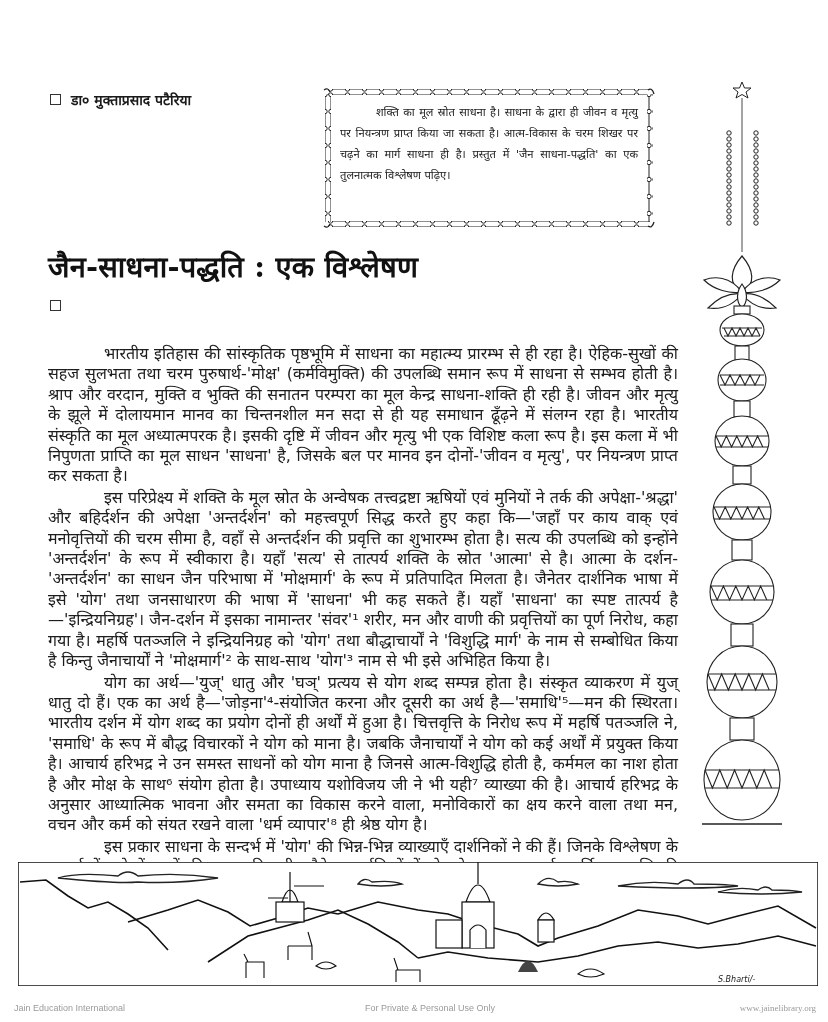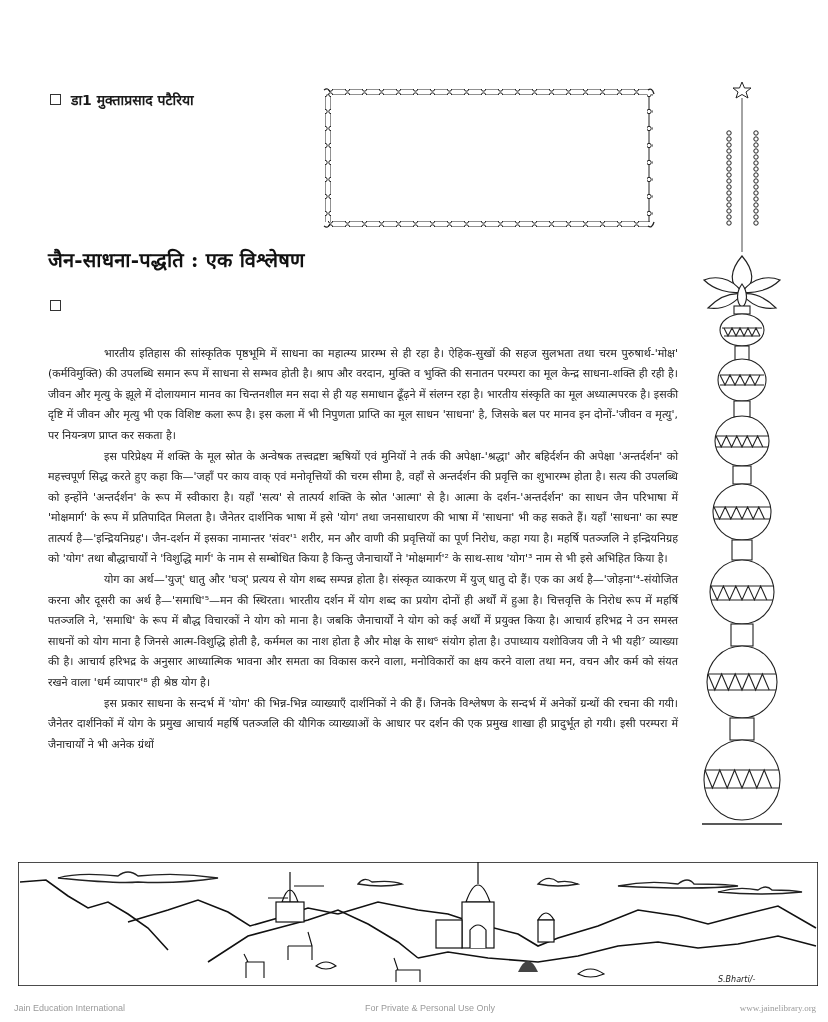--- a/index.html
+++ b/index.html
@@ -6,43 +6,43 @@
     html, body { width: 828px; height: 1022px; background: #ffffff; overflow: hidden; }
     body { position: relative; font-family: "DejaVu Sans", sans-serif; color: #1a1a1a; }
 
     .author { position: absolute; left: 50px; top: 90px; font-size: 14px; font-weight: bold; display: flex; align-items: center; gap: 10px; }
     .sq { display: inline-block; width: 11px; height: 11px; border: 1px solid #333; background: #fff; }
 
     .abstract-box { position: absolute; left: 322px; top: 86px; width: 334px; height: 144px; padding: 16px 18px 10px 18px; }
     .abstract-box svg.frame { position: absolute; left: 0; top: 0; }
     .abstract-text { position: relative; font-size: 11.2px; line-height: 21px; text-align: justify; color: #222; text-indent: 36px; }
 
-    .title { position: absolute; left: 48px; top: 246px; font-family: "DejaVu Serif", serif; font-size: 20px; color: #111; letter-spacing: 0.2px; }
+    .title { position: absolute; left: 48px; top: 246px; font-family: "DejaVu Serif", serif; font-size: 29px; color: #111; letter-spacing: 0.2px; }
     .title-sq { position: absolute; left: 50px; top: 300px; }
 
-    .body-col { position: absolute; left: 48px; top: 344px; width: 630px; font-size: 11px; line-height: 20.4px; color: #1d1d1d; text-align: justify; }
+    .body-col { position: absolute; left: 48px; top: 344px; width: 630px; font-size: 16px; line-height: 20.4px; color: #1d1d1d; text-align: justify; }
     .para { text-indent: 56px; margin-bottom: 1px; }
     .para b { font-weight: normal; }
 
     .divider-col { position: absolute; left: 700px; top: 80px; width: 128px; height: 790px; }
 
     .landscape { position: absolute; left: 18px; top: 862px; width: 800px; height: 124px; }
 
     .footer { position: absolute; top: 1003px; left: 0; width: 828px; height: 16px; font-family: "Liberation Sans", sans-serif; font-size: 9px; color: #9a9a9a; margin-left: 8px; }
     .footer span { position: absolute; top: 0; }
     .f-left { left: 6px; }
     .f-mid { left: 357px; }
     .f-right { right: 20px; font-family: Liberation Serif, serif; }
   </style>
 </head>
 <body>
 
 <div class="author">
   <span class="sq"></span>
-  <span>डा1 मुक्ताप्रसाद पटैरिया</span>
+  <span>डा० मुक्ताप्रसाद पटैरिया</span>
 </div>
 
 <div class="abstract-box">
   <svg class="frame" width="334" height="144" viewBox="0 0 334 144">
     <defs>
       <pattern id="chainH" x="0" y="0" width="17" height="6" patternUnits="userSpaceOnUse">
         <line x1="0" y1="3" x2="17" y2="3" stroke="#222" stroke-width="1"></line>
         <circle cx="8.5" cy="3" r="2.2" fill="#fff" stroke="#222" stroke-width="1"></circle>
       </pattern>
       <pattern id="chainV" x="0" y="0" width="6" height="17" patternUnits="userSpaceOnUse">
@@ -52,20 +52,21 @@
     </defs>
     <rect x="6" y="3" width="322" height="6" fill="url(#chainH)"></rect>
     <rect x="6" y="135" width="322" height="6" fill="url(#chainH)"></rect>
     <rect x="3" y="8" width="6" height="128" fill="url(#chainV)"></rect>
     <rect x="325" y="8" width="6" height="128" fill="url(#chainV)"></rect>
     <path d="M2 4 q4 -3 6 2" stroke="#222" fill="none" stroke-width="1.3"></path>
     <path d="M326 4 q4 -3 6 4" stroke="#222" fill="none" stroke-width="1.3"></path>
     <path d="M2 140 q4 3 6 -2" stroke="#222" fill="none" stroke-width="1.3"></path>
     <path d="M326 140 q4 3 6 -4" stroke="#222" fill="none" stroke-width="1.3"></path>
   </svg>
+  <p class="abstract-text">शक्ति का मूल स्रोत साधना है। साधना के द्वारा ही जीवन व मृत्यु पर नियन्त्रण प्राप्त किया जा सकता है। आत्म-विकास के चरम शिखर पर चढ़ने का मार्ग साधना ही है। प्रस्तुत में 'जैन साधना-पद्धति' का एक तुलनात्मक विश्लेषण पढ़िए।</p>
 </div>
 
 <h1 class="title">जैन-साधना-पद्धति : एक विश्लेषण</h1>
 <span class="sq title-sq"></span>
 
 <div class="body-col">
   <p class="para">
     <span>भारतीय इतिहास की सांस्कृतिक पृष्ठभूमि में साधना का महात्म्य प्रारम्भ से ही रहा है। ऐहिक-सुखों की सहज सुलभता तथा चरम पुरुषार्थ-'मोक्ष' (कर्मविमुक्ति) की उपलब्धि समान रूप में साधना से सम्भव होती है। श्राप और वरदान, मुक्ति व भुक्ति की सनातन परम्परा का मूल केन्द्र साधना-शक्ति ही रही है। जीवन और मृत्यु के झूले में दोलायमान मानव का चिन्तनशील मन सदा से ही यह समाधान ढूँढ़ने में संलग्न रहा है। भारतीय संस्कृति का मूल अध्यात्मपरक है। इसकी दृष्टि में जीवन और मृत्यु भी एक विशिष्ट कला रूप है। इस कला में भी निपुणता प्राप्ति का मूल साधन 'साधना' है, जिसके बल पर मानव इन दोनों-'जीवन व मृत्यु', पर नियन्त्रण प्राप्त कर सकता है।</span>
   </p>
   <p class="para">

